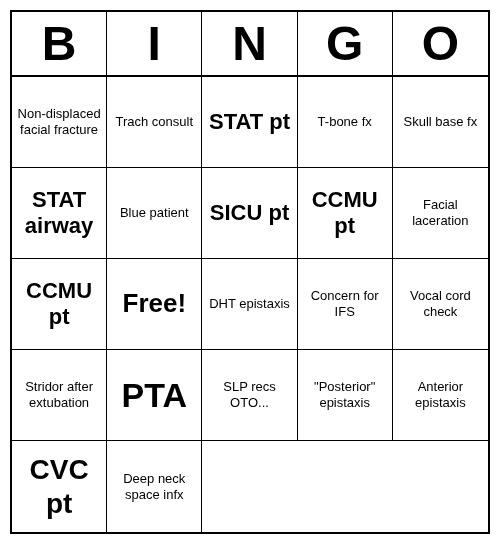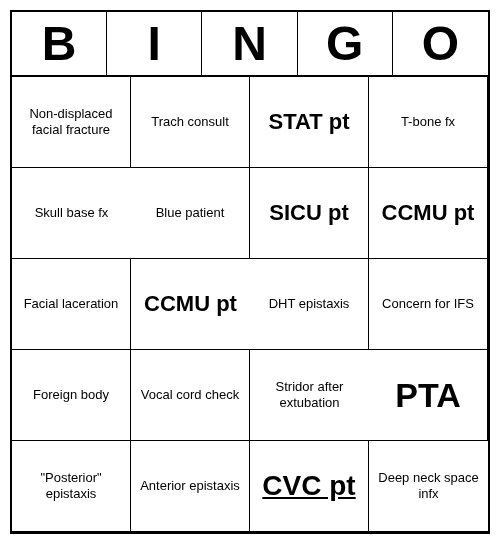--- a/index.html
+++ b/index.html
@@ -39,21 +39,21 @@
       padding: 4px 0;
       border-right: 1px solid #000;
     }
 
     .bingo-letter:last-child {
       border-right: none;
     }
 
     .bingo-grid {
       display: grid;
-      grid-template-columns: repeat(4, 1fr);
+      grid-template-columns: repeat(5, 1fr);
       grid-template-rows: repeat(5, 1fr);
       flex: 1;
     }
 
     .bingo-cell {
       border-right: 1px solid #000;
       border-bottom: 1px solid #000;
       display: flex;
       justify-content: center;
       align-items: center;
@@ -83,49 +83,50 @@
 
     .bingo-cell.pta-text {
       font-size: 34px;
       font-weight: bold;
       text-align: center;
     }
 
     .bingo-cell.cvc-text {
       font-size: 28px;
       font-weight: bold;
-      text-decoration: underline;
     }
   </style>
 </head>
 <body>
 
 <div class="bingo-card">
   <div class="bingo-header">
   <div class="bingo-letter">B</div>
       <div class="bingo-letter">I</div>
       <div class="bingo-letter">N</div>
       <div class="bingo-letter">G</div>
       <div class="bingo-letter">O</div>
     </div>
   <div class="bingo-grid">
   <div class="bingo-cell">Non-displaced facial fracture</div>
       <div class="bingo-cell">Trach consult</div>
       <div class="bingo-cell large-text">STAT pt</div>
       <div class="bingo-cell">T-bone fx</div>
       <div class="bingo-cell">Skull base fx</div>
+      <div class="bingo-cell large-text">STAT airway</div>
       <div class="bingo-cell">Blue patient</div>
       <div class="bingo-cell large-text">SICU pt</div>
       <div class="bingo-cell large-text">CCMU pt</div>
       <div class="bingo-cell">Facial laceration</div>
       <div class="bingo-cell large-text">CCMU pt</div>
+      <div class="bingo-cell free">Free!</div>
       <div class="bingo-cell">DHT epistaxis</div>
       <div class="bingo-cell">Concern for IFS</div>
-      <div class="bingo-cell">Foreign body</div>
       <div class="bingo-cell">Vocal cord check</div>
       <div class="bingo-cell">Stridor after extubation</div>
       <div class="bingo-cell pta-text">PTA</div>
+      <div class="bingo-cell">SLP recs OTO...</div>
       <div class="bingo-cell">"Posterior" epistaxis</div>
       <div class="bingo-cell">Anterior epistaxis</div>
       <div class="bingo-cell cvc-text">CVC pt</div>
       <div class="bingo-cell">Deep neck space infx</div>
     </div>
 </div>
 
 </body></html>

